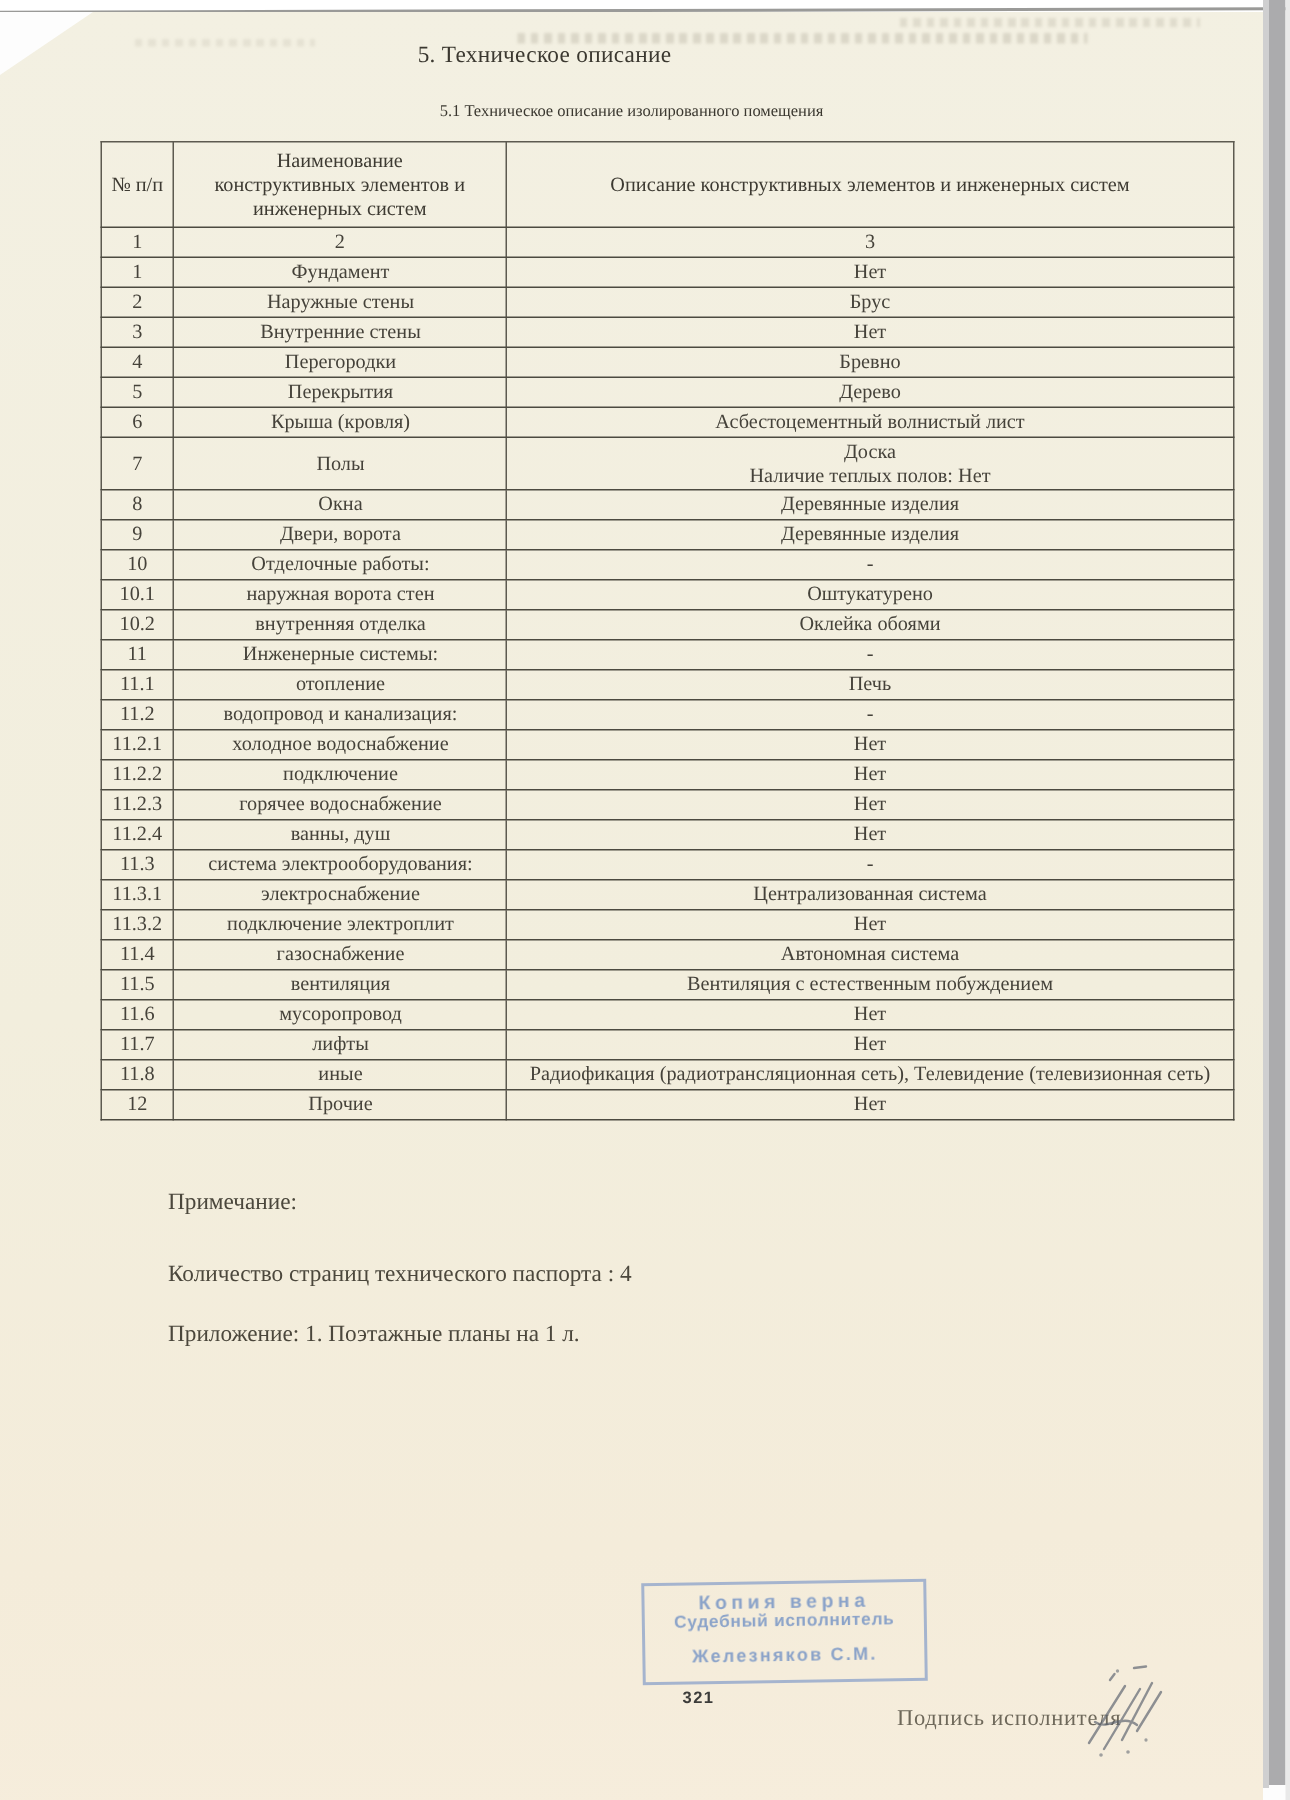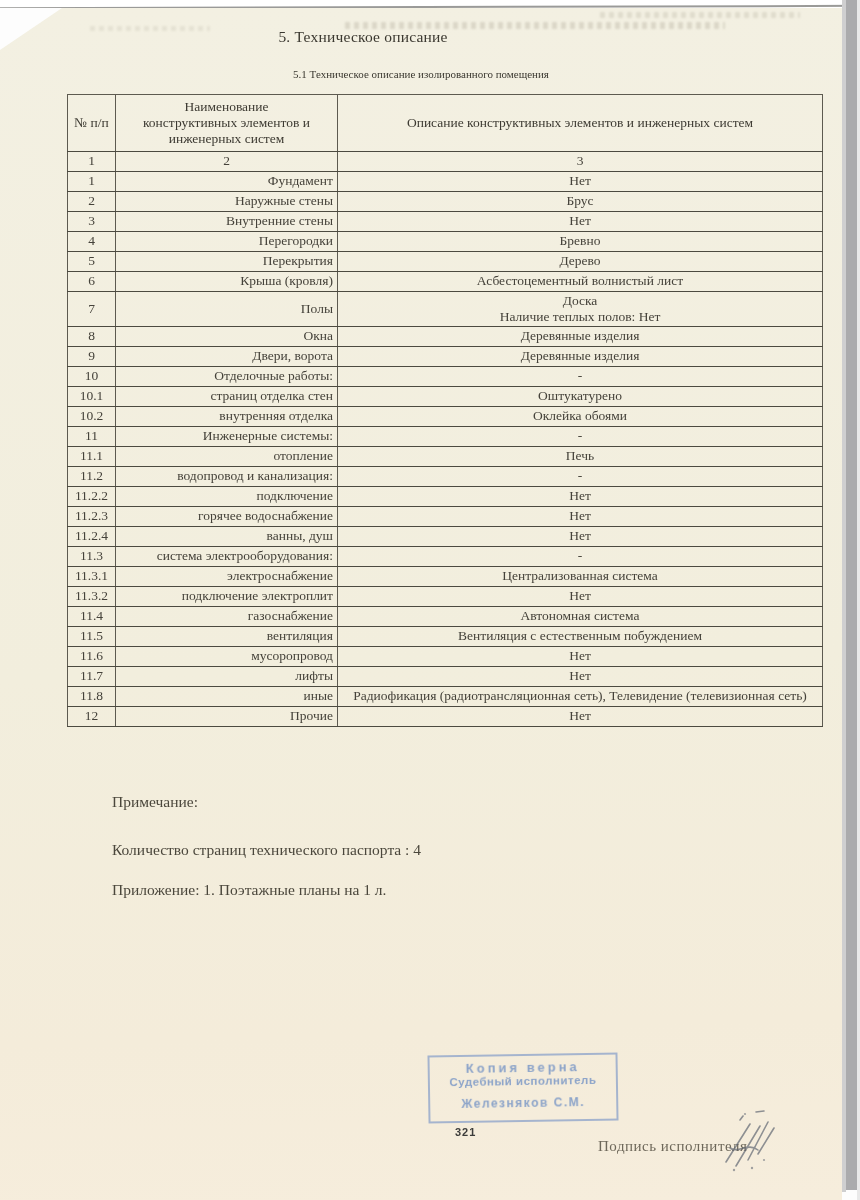--- a/index.html
+++ b/index.html
@@ -30,21 +30,21 @@
 
   table.desc{position:absolute;left:67px;top:86px;width:755px;border-collapse:collapse;
              table-layout:fixed;font-size:13.5px;line-height:1.18;color:#45423a;}
   table.desc td,table.desc th{border:1px solid #5d5a50;border-bottom:1px solid #4c4a40;
              padding:1px 4px;font-weight:normal;vertical-align:middle;
              overflow:hidden;}
   table.desc .head td{font-weight:normal;text-align:center;padding:4px 2px;color:#3d3a32;}
   .col-name-head{white-space:pre-line;}
   table.desc .nums td{text-align:center;height:17px;padding:0 2px;}
   td.c-num{text-align:center;}
-  td.c-name{text-align:right;padding-left:5px !important;}
+  td.c-name{text-align:center;padding-left:5px !important;}
   td.c-desc{text-align:center;white-space:pre-line;}
   table.desc tr{height:20px;}
 
   .notes{position:absolute;left:112px;top:752px;font-size:15.5px;color:#4b473c;margin-top:33px;}
   .notes .n1{margin:0 0 30px 0;}
   .notes .n2{margin:0 0 22px 0;}
   .notes .n3{margin:0;}
 
   .stamp{position:absolute;left:428px;top:1046px;width:186px;height:64px;
          border:2.5px solid rgba(139,162,201,.75);transform:rotate(-0.9deg);
@@ -143,21 +143,21 @@
     <td class="c-name">Двери, ворота</td>
     <td class="c-desc">Деревянные изделия</td>
   </tr>
           <tr>
     <td class="c-num">10</td>
     <td class="c-name">Отделочные работы:</td>
     <td class="c-desc">-</td>
   </tr>
           <tr>
     <td class="c-num">10.1</td>
-    <td class="c-name">страниц отделка стен</td>
+    <td class="c-name">наружная ворота стен</td>
     <td class="c-desc">Оштукатурено</td>
   </tr>
           <tr>
     <td class="c-num">10.2</td>
     <td class="c-name">внутренняя отделка</td>
     <td class="c-desc">Оклейка обоями</td>
   </tr>
           <tr>
     <td class="c-num">11</td>
     <td class="c-name">Инженерные системы:</td>
@@ -165,20 +165,25 @@
   </tr>
           <tr>
     <td class="c-num">11.1</td>
     <td class="c-name">отопление</td>
     <td class="c-desc">Печь</td>
   </tr>
           <tr>
     <td class="c-num">11.2</td>
     <td class="c-name">водопровод и канализация:</td>
     <td class="c-desc">-</td>
+  </tr>
+          <tr>
+    <td class="c-num">11.2.1</td>
+    <td class="c-name">холодное водоснабжение</td>
+    <td class="c-desc">Нет</td>
   </tr>
           <tr>
     <td class="c-num">11.2.2</td>
     <td class="c-name">подключение</td>
     <td class="c-desc">Нет</td>
   </tr>
           <tr>
     <td class="c-num">11.2.3</td>
     <td class="c-name">горячее водоснабжение</td>
     <td class="c-desc">Нет</td>

